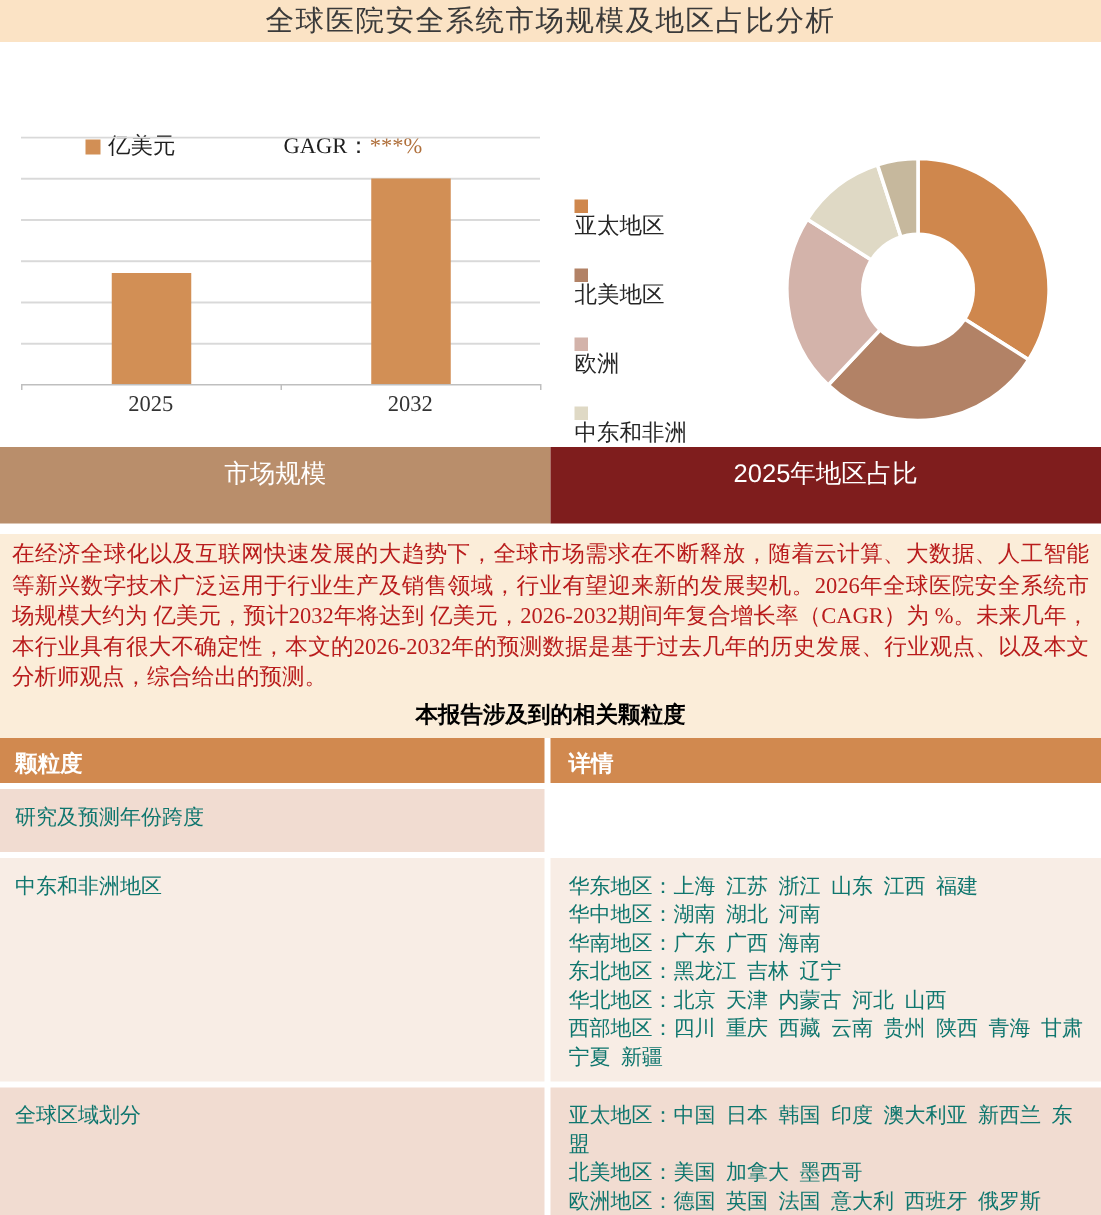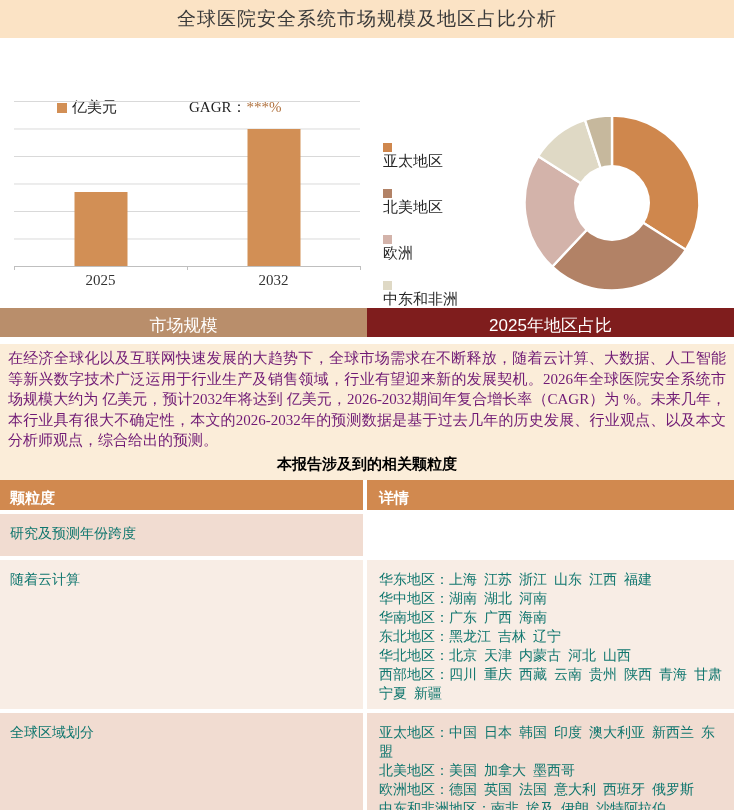--- a/index.html
+++ b/index.html
@@ -1,20 +1,20 @@
 <!DOCTYPE html>
 <html><head>
 <meta charset="utf-8">
 <style>
   html,body{margin:0;padding:0;background:#fff;}
   .page{width:734px;height:810px;overflow:hidden;background:#fff;position:relative;
         font-family:"Liberation Serif","DejaVu Serif",serif;color:#262626;}
 
   
-  .titlebar{height:38px;background:#FBE3C5;display:flex;align-items:center;justify-content:center;}
+  .titlebar{height:28px;background:#FBE3C5;display:flex;align-items:center;justify-content:center;}
   .titlebar h1{margin:0;font-size:19px;font-weight:400;color:#3A3A3A;letter-spacing:1px;}
 
   
   .charts-band{position:relative;height:270px;background:#fff;}
   .legend-row{position:absolute;left:57px;top:60px;display:flex;align-items:center;font-size:15px;color:#1F1F1F;}
   .legend-sq{display:inline-block;width:10px;height:10px;margin-right:5px;flex:none;}
   .cagr{margin-left:72px;color:#1F1F1F;}
   .cagr .stars{color:#B0703C;}
 
   .plot{position:absolute;left:14px;top:63px;width:346px;height:165px;
@@ -28,29 +28,29 @@
 
   .donut-title{position:absolute;left:375px;top:8px;width:356px;margin:0;
                font-size:17.5px;line-height:25px;color:#2B2B2B;}
   .donut-legend{position:absolute;left:383px;top:100px;width:132px;display:flex;
                 flex-direction:column;gap:13px;font-size:15px;color:#262626;}
   .dleg-item{display:flex;align-items:flex-start;line-height:19px;flex-direction:column;}
   .dleg-item .legend-sq{width:9px;height:9px;margin-top:5px;margin-right:6px;}
   #donutSvg{position:absolute;left:517px;top:70px;}
 
   
-  .tabs{display:flex;height:29px;}
+  .tabs{display:flex;height:51px;}
   .tab{width:50%;color:#fff;font-size:17px;text-align:center;line-height:35px;
        font-family:"Liberation Sans","DejaVu Sans",sans-serif;cursor:pointer;}
   .tab-active{background:#B98E6B;}
   .tab-inactive{background:#7f1d1d;}
 
   
   .report{margin-top:7px;background:#FBEDD9;height:460px;box-sizing:border-box;padding-top:1px;}
-  .para{margin:3px 8px 0;font-size:15px;line-height:20.5px;text-align:justify;color:#701a75;}
+  .para{margin:3px 8px 0;font-size:15px;line-height:20.5px;text-align:justify;color:#b91c1c;}
   .tbl-title{text-align:center;font-size:15px;font-weight:700;color:#000;margin:4px 0 6px;
              font-family:"Liberation Sans","DejaVu Sans",sans-serif;}
 
   .tbl{display:flex;flex-direction:column;gap:4px;background:#fff;}
   .trow{display:flex;gap:4px;}
   .cell{box-sizing:border-box;font-size:14px;line-height:19px;color:#0f766e;}
   .cell-l{width:363px;flex:none;padding:10px 10px 6px;}
   .cell-r{flex:1;padding:10px 12px 6px;white-space:pre-wrap;}
   .thead .cell{background:#D1894F;color:#fff;font-weight:700;font-size:15px;
                font-family:"Liberation Sans","DejaVu Sans",sans-serif;
@@ -132,21 +132,21 @@
     <div class="tbl" id="granTable">
       <div class="trow thead">
         <div class="cell cell-l">颗粒度</div>
         <div class="cell cell-r">详情</div>
       </div>
 
     <div class="trow odd">
           <div class="cell cell-l">研究及预测年份跨度</div>
         </div>
         <div class="trow even">
-          <div class="cell cell-l">随着云计算</div>
+          <div class="cell cell-l">中东和非洲地区</div>
           <div class="cell cell-r">华东地区：上海  江苏  浙江  山东  江西  福建
 华中地区：湖南  湖北  河南
 华南地区：广东  广西  海南
 东北地区：黑龙江  吉林  辽宁
 华北地区：北京  天津  内蒙古  河北  山西
 西部地区：四川  重庆  西藏  云南  贵州  陕西  青海  甘肃  宁夏  新疆</div>
         </div>
         <div class="trow odd">
           <div class="cell cell-l">全球区域划分</div>
           <div class="cell cell-r">亚太地区：中国  日本  韩国  印度  澳大利亚  新西兰  东盟

